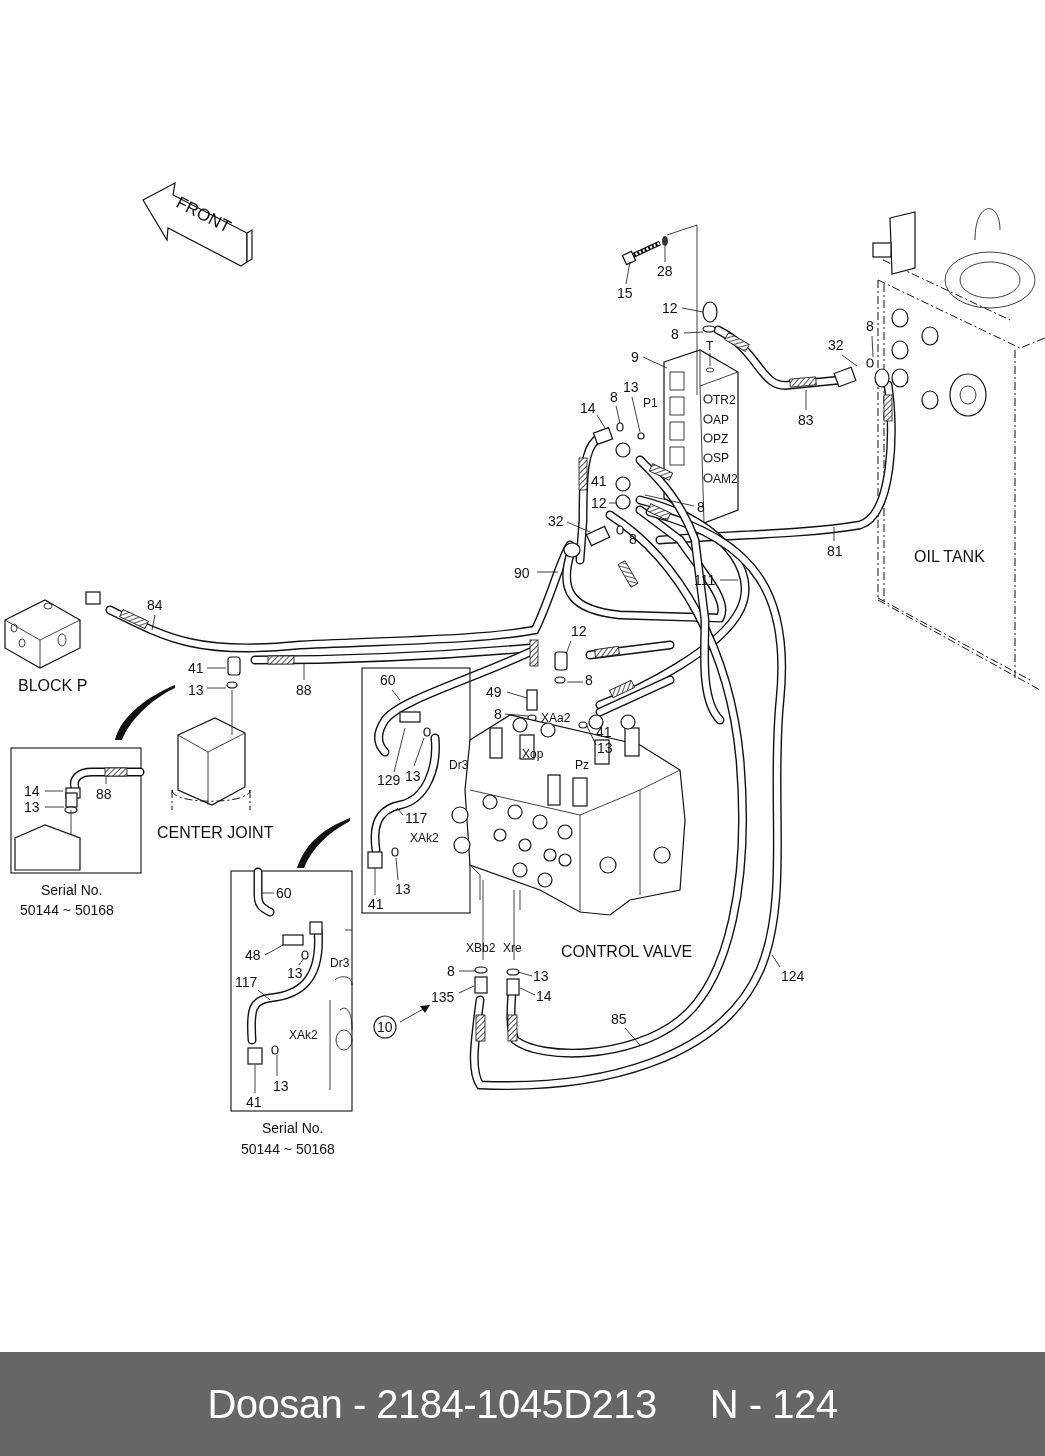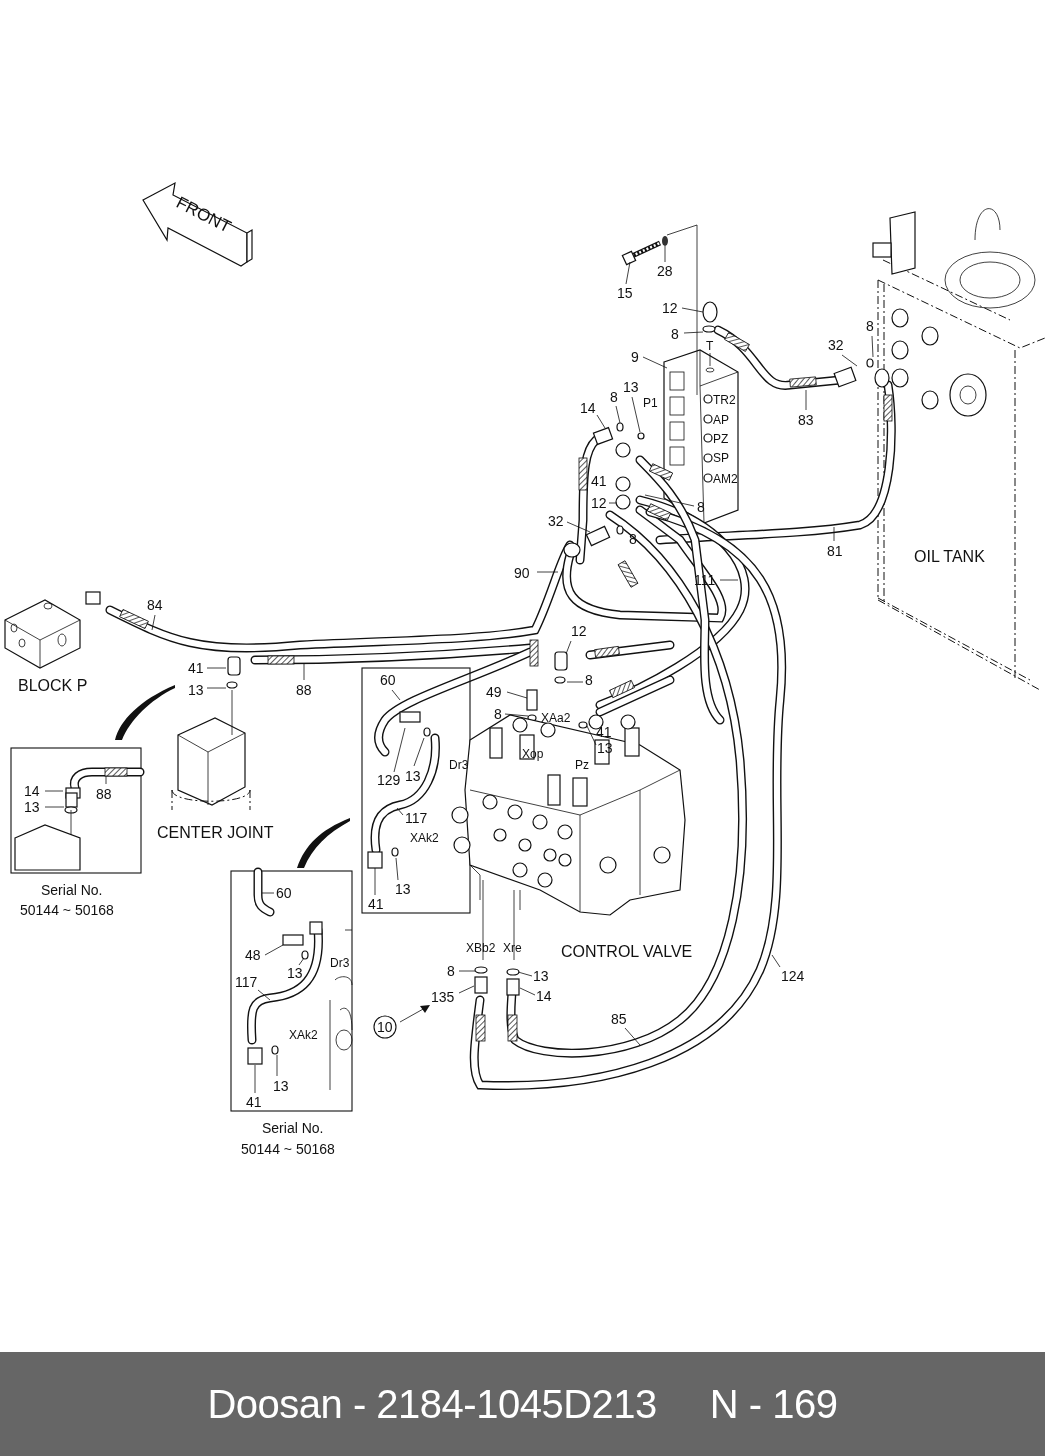--- a/index.html
+++ b/index.html
@@ -386,14 +386,14 @@
     <line class="thin" x1="780" y1="967" x2="772" y2="955"></line>
 
     <circle class="line" cx="385" cy="1027" r="11"></circle>
     <text class="lbl" x="377" y="1032">10</text>
     <line class="thin" x1="400" y1="1022" x2="425" y2="1008"></line>
     <polygon points="430,1005 420,1006 425,1013" fill="#111"></polygon>
   </g>
 </svg>
 
 <div id="footer">
-  <span id="footer-text">Doosan - 2184-1045D213     N - 169</span>
+  <span id="footer-text">Doosan - 2184-1045D213     N - 124</span>
 </div>
 
 </body></html>

